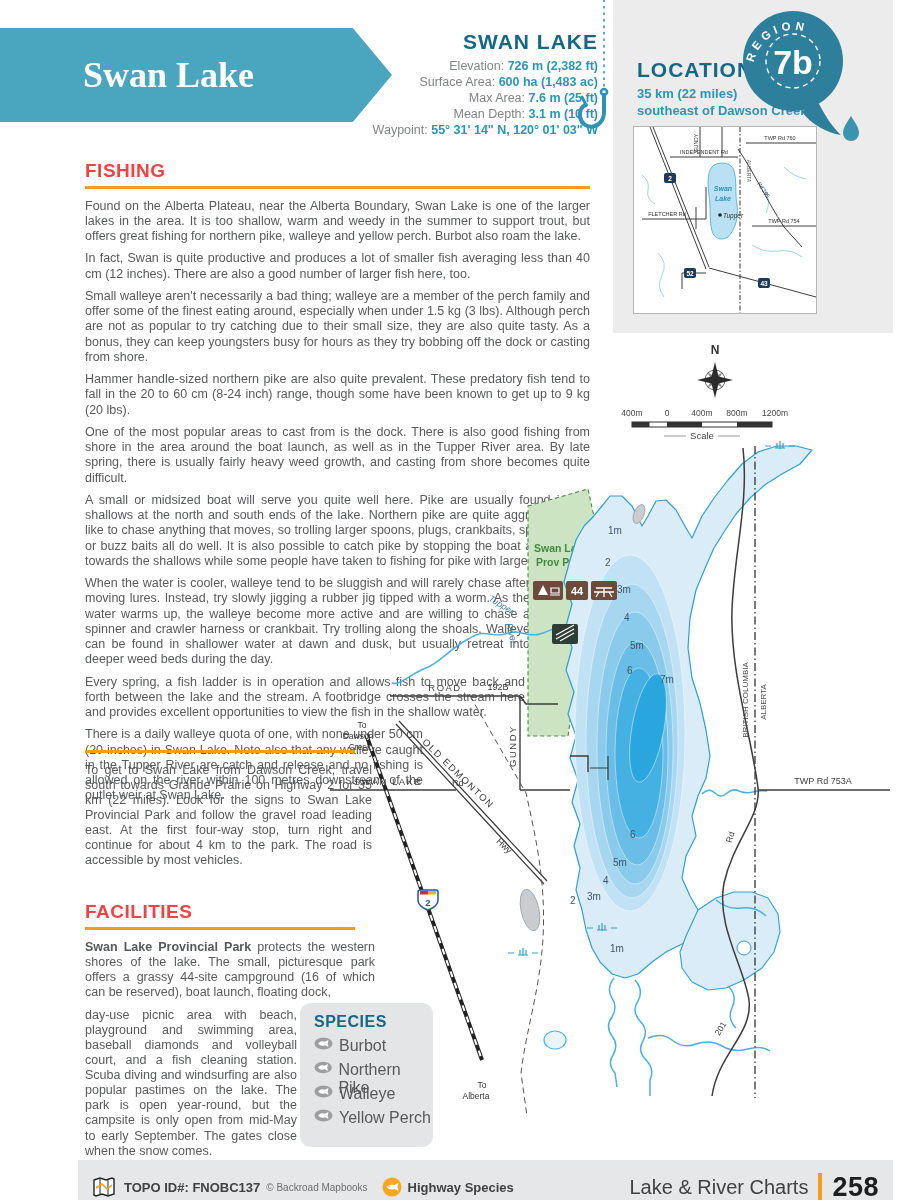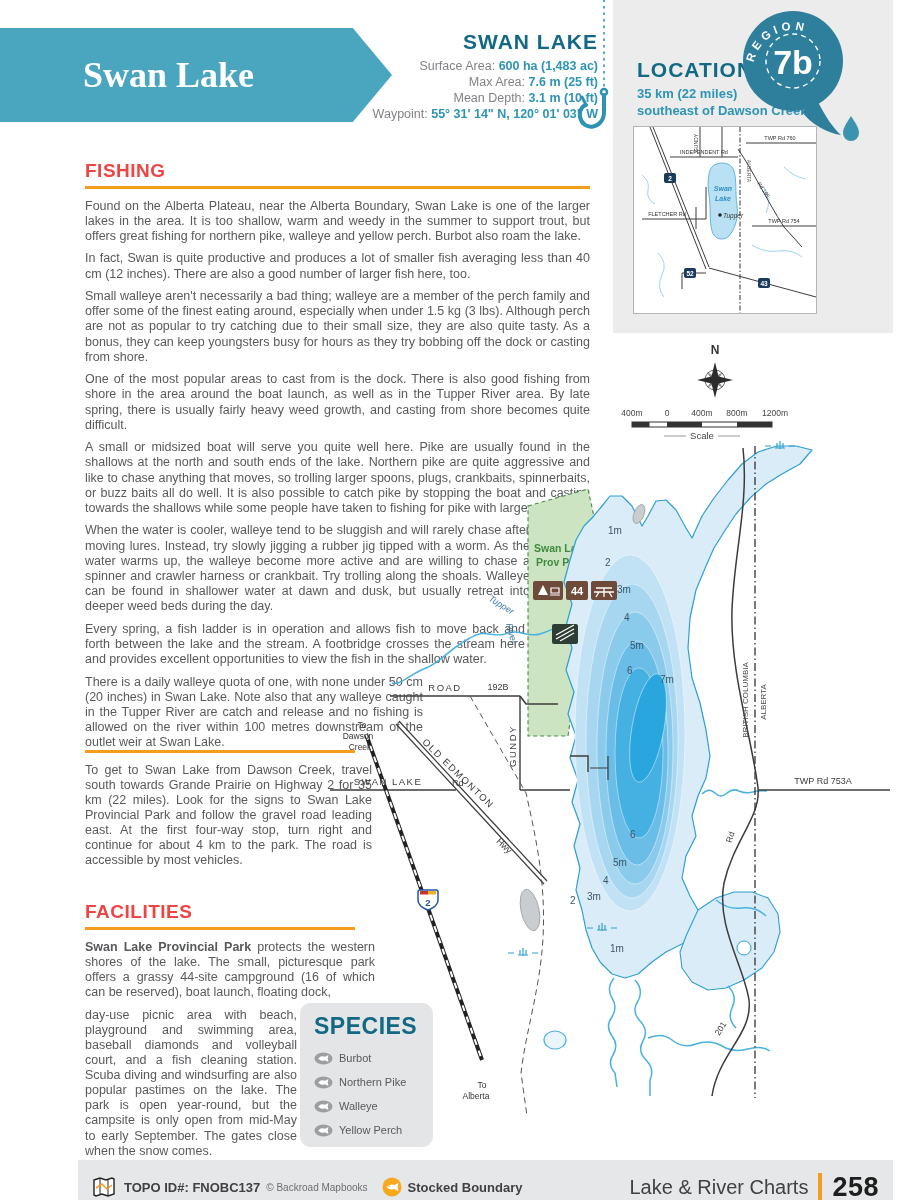--- a/index.html
+++ b/index.html
@@ -39,22 +39,22 @@
   .w445{width:445px;} .w440{width:440px;} .w338{width:338px;}
   .directions{left:85px;top:746px;width:287px;}
   .facilities{left:85px;top:901px;width:348px;}
   .rule-short{width:270px;}
   .fac-full{width:290px;} .fac-narrow{width:212px;}
   .bold{font-weight:bold;}
 
   
   .species-box{left:300px;top:1003px;width:133px;height:144px;background:#e4e5e6;border-radius:11px;
                padding:10px 0 0 14px;box-sizing:border-box;}
-  .species-head{color:#136884;font-weight:bold;font-size:23px;letter-spacing:.5px;margin-bottom:6px;}
-  .species-item{display:flex;align-items:center;gap:6px;font-size:11px;color:#58595b;height:24px;}
+  .species-head{color:#136884;font-weight:bold;font-size:16px;letter-spacing:.5px;margin-bottom:6px;}
+  .species-item{display:flex;gap:6px;font-size:16px;color:#58595b;height:24px;}
 
   
   .footer{left:78px;top:1160px;width:815px;height:54px;background:#e6e7e8;
           display:flex;align-items:center;padding:0 14px;box-sizing:border-box;}
   .topo-id{font-weight:bold;font-size:13px;color:#414042;margin-left:8px;}
   .mapbooks{font-size:10px;color:#6d6e70;margin-left:6px;}
   .stocked{font-size:13px;color:#414042;margin-left:6px;font-weight:bold;}
   .foot-right{margin-left:auto;display:flex;align-items:center;}
   .charts-label{font-size:20px;color:#414042;}
   .page-divider{width:4px;height:28px;background:#f49d1d;margin:0 10px;}
@@ -65,20 +65,21 @@
 </style>
 </head>
 <body>
 
 <div class="abs banner">
   <div class="banner-title">Swan Lake</div>
 </div>
 
 <div class="abs stats">
   <div class="stats-title">SWAN LAKE</div>
+  <div class="stat-row"><span class="stat-label">Elevation:</span> <span class="stat-value">726 m (2,382 ft)</span></div>
   <div class="stat-row"><span class="stat-label">Surface Area:</span> <span class="stat-value">600 ha (1,483 ac)</span></div>
   <div class="stat-row"><span class="stat-label">Max Area:</span> <span class="stat-value">7.6 m (25 ft)</span></div>
   <div class="stat-row"><span class="stat-label">Mean Depth:</span> <span class="stat-value">3.1 m (10 ft)</span></div>
   <div class="stat-row"><span class="stat-label">Waypoint:</span> <span class="stat-value">55° 31' 14" N, 120° 01' 03" W</span></div>
 </div>
 
 <svg class="abs fishline" viewBox="0 0 60 150">
   <line x1="29" y1="0" x2="29" y2="88" stroke="#2e93b3" stroke-width="1.6" stroke-dasharray="1.5,5" stroke-linecap="round"></line>
   <circle cx="29" cy="92" r="3" fill="none" stroke="#2e93b3" stroke-width="2.6"></circle>
   <path d="M29,95 V112 C29,129 8,132 5,117 C4,111 7,106 11,105" fill="none" stroke="#2e93b3" stroke-width="4" stroke-linecap="round"></path>
@@ -154,20 +155,21 @@
   <text x="60" y="70" font-family="Liberation Serif,serif" font-size="34" font-weight="bold" fill="#fff" text-anchor="middle">7b</text>
   <path d="M118,112 c6,9 8,13 8,17 a8,8 0 1 1 -16,0 c0,-4 2,-8 8,-17 z" fill="#3b93ad"></path>
 </svg>
 
 <div class="abs section fishing">
   <div class="sec-head">FISHING</div>
   <div class="rule"></div>
   <p class="body">Found on the Alberta Plateau, near the Alberta Boundary, Swan Lake is one of the larger lakes in the area. It is too shallow, warm and weedy in the summer to support trout, but offers great fishing for northern pike, walleye and yellow perch. Burbot also roam the lake.</p>
   <p class="body">In fact, Swan is quite productive and produces a lot of smaller fish averaging less than 40 cm (12 inches). There are also a good number of larger fish here, too.</p>
   <p class="body">Small walleye aren't necessarily a bad thing; walleye are a member of the perch family and offer some of the finest eating around, especially when under 1.5 kg (3 lbs). Although perch are not as popular to try catching due to their small size, they are also quite tasty. As a bonus, they can keep youngsters busy for hours as they try bobbing off the dock or casting from shore.</p>
+  <p class="body">Hammer handle-sized northern pike are also quite prevalent. These predatory fish tend to fall in the 20 to 60 cm (8-24 inch) range, though some have been known to get up to 9 kg (20 lbs).</p>
   <p class="body">One of the most popular areas to cast from is the dock. There is also good fishing from shore in the area around the boat launch, as well as in the Tupper River area. By late spring, there is usually fairly heavy weed growth, and casting from shore becomes quite difficult.</p>
   <p class="body">A small or midsized boat will serve you quite well here. Pike are usually found in the shallows at the north and south ends of the lake. Northern pike are quite aggressive and like to chase anything that moves, so trolling larger spoons, plugs, crankbaits, spinnerbaits, or buzz baits all do well. It is also possible to catch pike by stopping the boat and casting towards the shallows while some people have taken to fishing for pike with large, dry flies.</p>
   <p class="body w445">When the water is cooler, walleye tend to be sluggish and will rarely chase after moving lures. Instead, try slowly jigging a rubber jig tipped with a worm. As the water warms up, the walleye become more active and are willing to chase a spinner and crawler harness or crankbait. Try trolling along the shoals. Walleye can be found in shallower water at dawn and dusk, but usually retreat into deeper weed beds during the day.</p>
   <p class="body w440">Every spring, a fish ladder is in operation and allows fish to move back and forth between the lake and the stream. A footbridge crosses the stream here and provides excellent opportunities to view the fish in the shallow water.</p>
   <p class="body w338">There is a daily walleye quota of one, with none under 50 cm (20 inches) in Swan Lake. Note also that any walleye caught in the Tupper River are catch and release and no fishing is allowed on the river within 100 metres downstream of the outlet weir at Swan Lake.</p>
 </div>
 
 <div class="abs section directions">
   <div class="rule rule-short"></div>
   <p class="body">To get to Swan Lake from Dawson Creek, travel south towards Grande Prairie on Highway 2 for 35 km (22 miles). Look for the signs to Swan Lake Provincial Park and follow the gravel road leading east. At the first four-way stop, turn right and continue for about 4 km to the park. The road is accessible by most vehicles.</p>
@@ -377,19 +379,19 @@
     <path d="M8,1 V17 M16,3 V19" stroke="#222" stroke-width="1"></path>
     <path d="M4,11 L10,7 L15,12 L20,8" fill="none" stroke="#f49d1d" stroke-width="1.6"></path>
   </svg>
   <span class="topo-id">TOPO ID#: FNOBC137</span>
   <span class="mapbooks">© Backroad Mapbooks</span>
   <svg width="20" height="20" viewBox="0 0 20 20" style="margin-left:14px">
     <circle cx="10" cy="10" r="9.5" fill="#f7a81e"></circle>
     <path d="M4.5,10 q3.5,-3.8 8,-2 l4,-2 -1,4 1,4 -4,-2 q-4.5,1.8 -8,-2 z" fill="#fff"></path>
     <circle cx="7" cy="9.2" r=".8" fill="#f7a81e"></circle>
   </svg>
-  <span class="stocked">Stocked Boundary</span>
+  <span class="stocked">Highway Species</span>
   <div class="foot-right">
     <span class="charts-label">Lake &amp; River Charts</span>
     <div class="page-divider"></div>
     <span class="page-num">258</span>
   </div>
 </div>
 
 </body></html>

